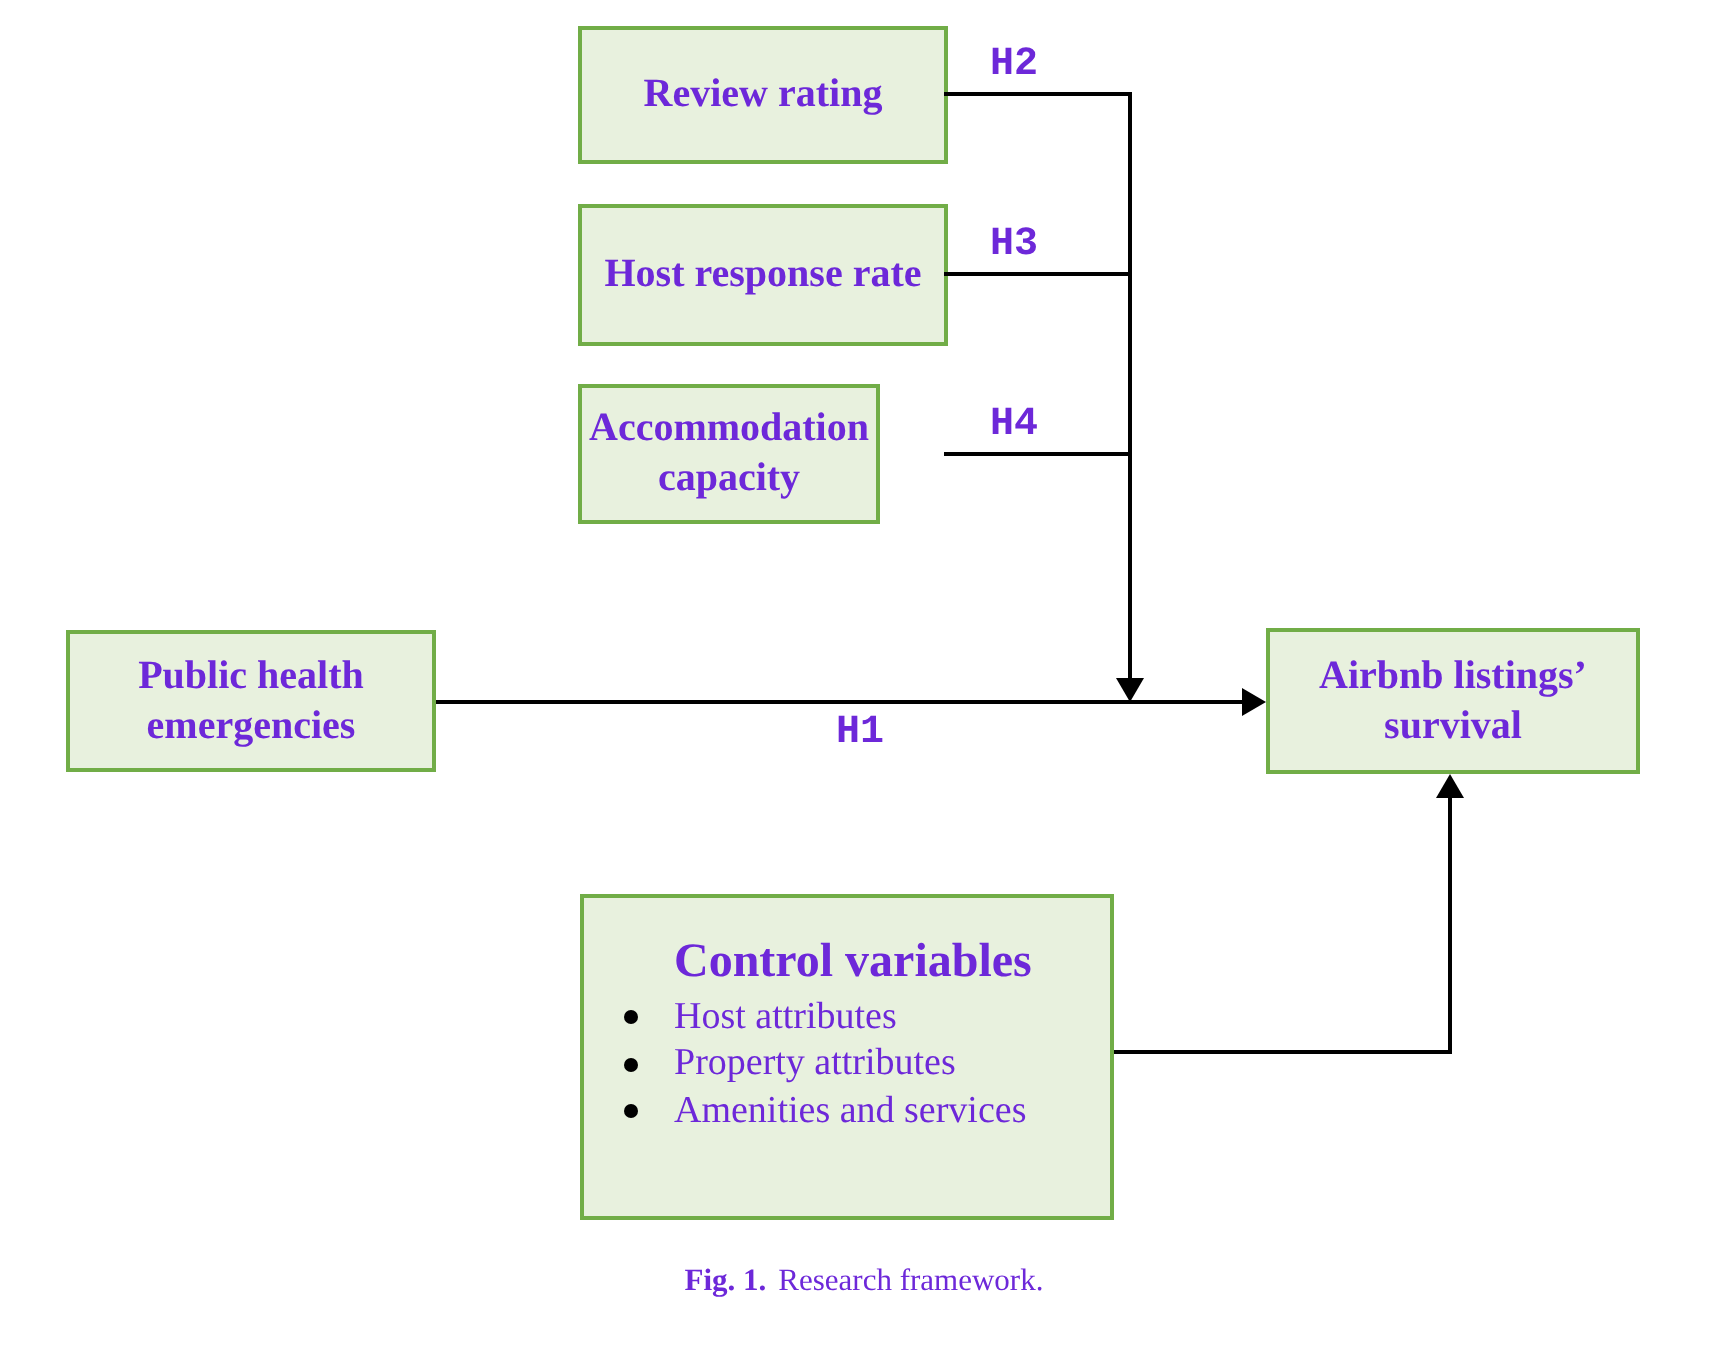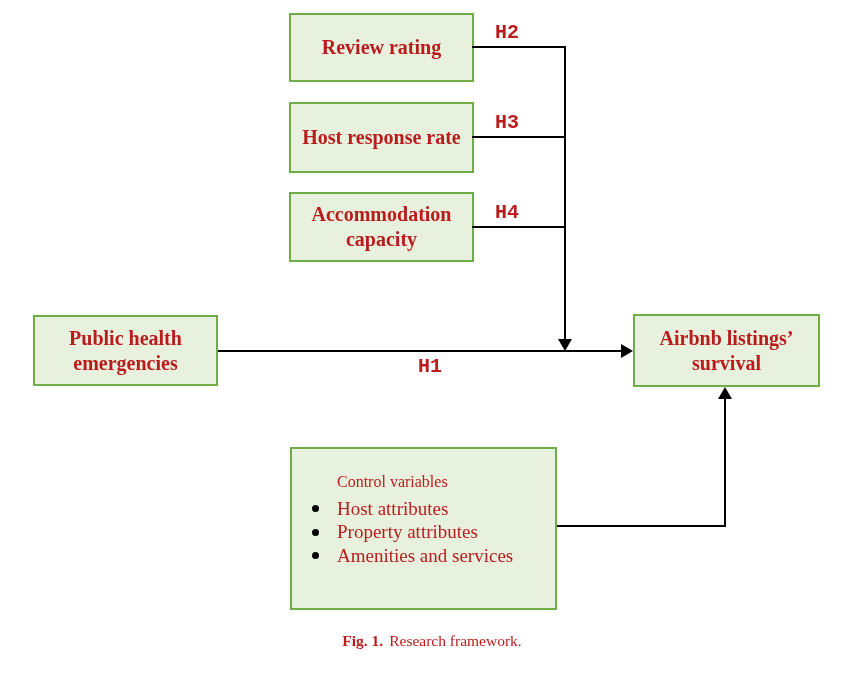--- a/index.html
+++ b/index.html
@@ -6,51 +6,51 @@
     margin: 0;
     padding: 0;
     background: #ffffff;
   }
   .canvas {
     position: relative;
     width: 864px;
     height: 674px;
     background: #ffffff;
     font-family: "Liberation Serif", serif;
-    color: #b91c1c;
+    color: #6d28d9;
     overflow: hidden;
   }
   .box {
     position: absolute;
     box-sizing: border-box;
     background: #e8f1de;
     border: 2px solid #71ad47;
     display: flex;
     align-items: center;
     justify-content: center;
     text-align: center;
     font-weight: bold;
     font-size: 20px;
     line-height: 1.25;
   }
   .box-review    { left: 289px; top: 13px;  width: 185px; height: 69px; }
   .box-host      { left: 289px; top: 102px; width: 185px; height: 71px; }
-  .box-accom     { left: 289px; top: 192px; width: 185px; height: 70px; }
+  .box-accom     { left: 289px; top: 192px; width: 151px; height: 70px; }
   .box-public    { left: 33px;  top: 315px; width: 185px; height: 71px; }
   .box-airbnb    { left: 633px; top: 314px; width: 187px; height: 73px; font-family: Liberation Serif, serif; }
   .box-control   {
     left: 290px; top: 447px; width: 267px; height: 163px;
     display: block;
     text-align: left;
     font-weight: normal;
   }
   .cv-title {
     margin: 20px 0 3px 45px;
-    font-weight: normal;
-    font-size: 16px;
+    font-weight: bold;
+    font-size: 24px;
     line-height: 25px;
   }
   .cv-item {
     display: flex;
     align-items: center;
     padding-left: 20px;
     height: 23.5px;
     font-size: 19px;
   }
   .cv-bullet {

